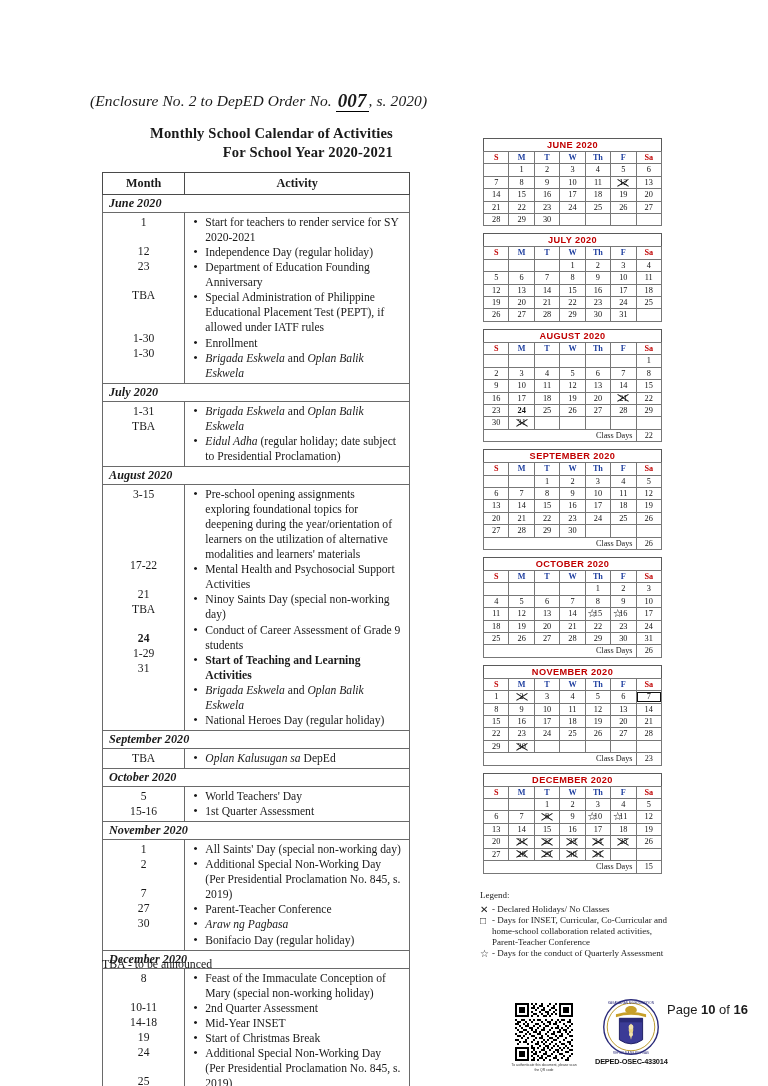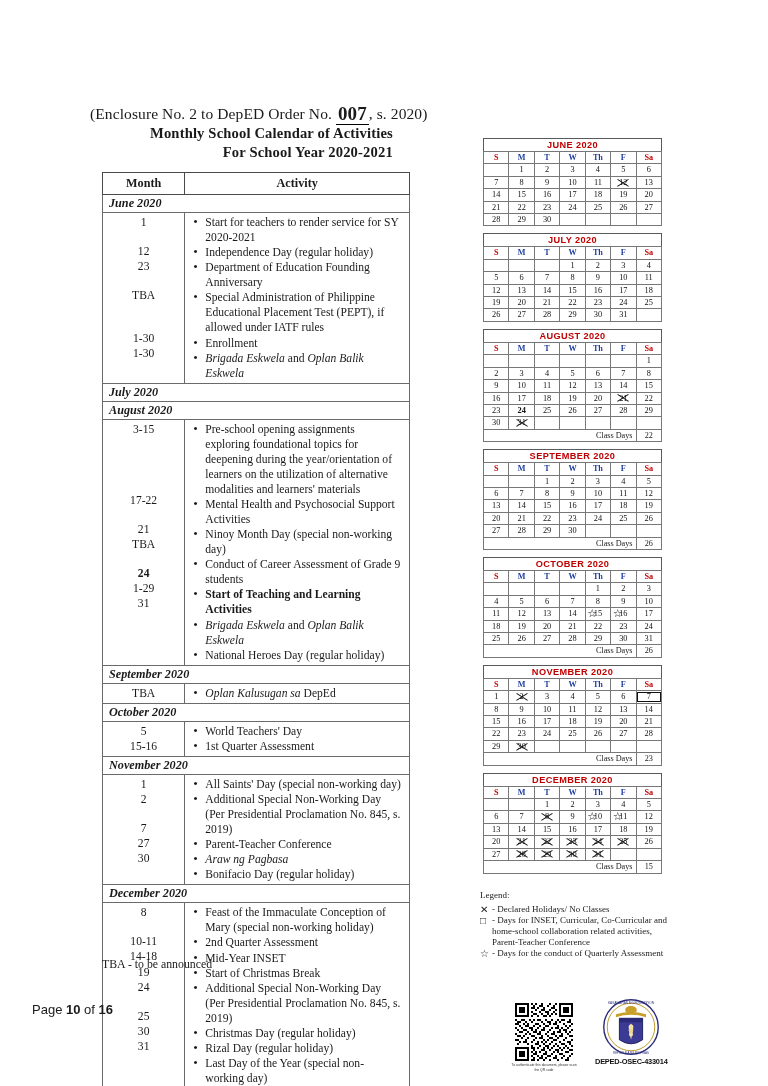--- a/index.html
+++ b/index.html
@@ -10,22 +10,22 @@
     background: #ffffff;
     font-family: "Liberation Serif", "DejaVu Serif", serif;
     color: #1a1a1a;
     position: relative;
     overflow: hidden;
   }
   .page { position:relative; width:768px; height:1086px; padding: 0; }
 
   
   .enclosure {
-    position:absolute; left:90px; top:102px;
-    font-size:15.5px; letter-spacing:0.1px;
+    position:absolute; left:90px; top:89px;
+    font-size:15.5px; letter-spacing:0.1px;font-style:italic;
   }
   .enclosure .num {
     font-weight:bold; font-size:19px;
     border-bottom:1.6px solid #000; padding:0 2px;
     position:relative; top:1px;
   }
 
   .doc-title {
     position:absolute; left:150px; top:124px;
     font-weight:bold; font-size:14.6px; line-height:1.32;
@@ -55,22 +55,22 @@
   td.dates div { min-height:14px; }
   td.acts ul { margin:0; padding:0 0 0 20px; list-style:none; }
   td.acts li { position:relative; margin:0 0 0 0; padding:0; }
   td.acts li::before {
     content:"\2022"; position:absolute; left:-12px; top:-1px; font-size:13px;
   }
   .tba-note {
     position:absolute; left:102px; top:957px; font-size:11.8px;
   }
   .pagenum {
-    position:absolute; left:0; top:1002px; width:748px; text-align:left;
-    font-family:"Liberation Sans", sans-serif; font-size:13px;padding-left:32px;
+    position:absolute; left:0; top:1002px; width:748px; text-align:right;
+    font-family:"Liberation Sans", sans-serif; font-size:13px;
   }
   .pagenum b { font-weight:bold; }
 
   
   .cal-col { position:absolute; left:483px; top:138px; width:180px; }
   .cal {
     width:179px; border-collapse:collapse; margin-bottom:7px;
     font-family:"Liberation Serif", serif; font-size:8.3px;
     table-layout:fixed;
   }
@@ -181,20 +181,32 @@
               <li>Department of Education Founding Anniversary</li>
               <li>Special Administration of Philippine Educational Placement Test (PEPT), if allowed under IATF rules</li>
               <li>Enrollment</li>
               <li><i>Brigada Eskwela</i> and <i>Oplan Balik Eskwela</i></li>
             </ul>
           </td>
         </tr>
         <tr class="month-row">
           <td colspan="2">July 2020</td>
         </tr>
+        <tr>
+          <td class="dates">
+            <div>1-31</div>
+            <div>TBA</div>
+          </td>
+          <td class="acts">
+            <ul>
+              <li><i>Brigada Eskwela</i> and <i>Oplan Balik Eskwela</i></li>
+              <li><i>Eidul Adha</i> (regular holiday; date subject to Presidential Proclamation)</li>
+            </ul>
+          </td>
+        </tr>
         <tr class="month-row">
           <td colspan="2">August 2020</td>
         </tr>
         <tr>
           <td class="dates">
             <div>3-15</div>
             <div></div>
             <div></div>
             <div></div>
             <div></div>
@@ -204,21 +216,21 @@
             <div>TBA</div>
             <div></div>
             <div style="font-weight: bold;">24</div>
             <div>1-29</div>
             <div>31</div>
           </td>
           <td class="acts">
             <ul>
               <li>Pre-school opening assignments exploring foundational topics for deepening during the year/orientation of learners on the utilization of alternative modalities and learners' materials</li>
               <li>Mental Health and Psychosocial Support Activities</li>
-              <li>Ninoy Month Day (special non-working day)</li>
+              <li>Ninoy Saints Day (special non-working day)</li>
               <li>Conduct of Career Assessment of Grade 9 students</li>
               <li><b>Start of Teaching and Learning Activities</b></li>
               <li><i>Brigada Eskwela</i> and <i>Oplan Balik Eskwela</i></li>
               <li>National Heroes Day (regular holiday)</li>
             </ul>
           </td>
         </tr>
         <tr class="month-row">
           <td colspan="2">September 2020</td>
         </tr>

